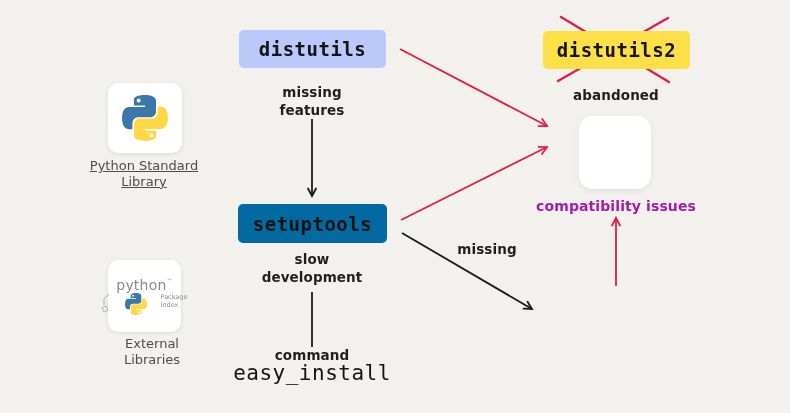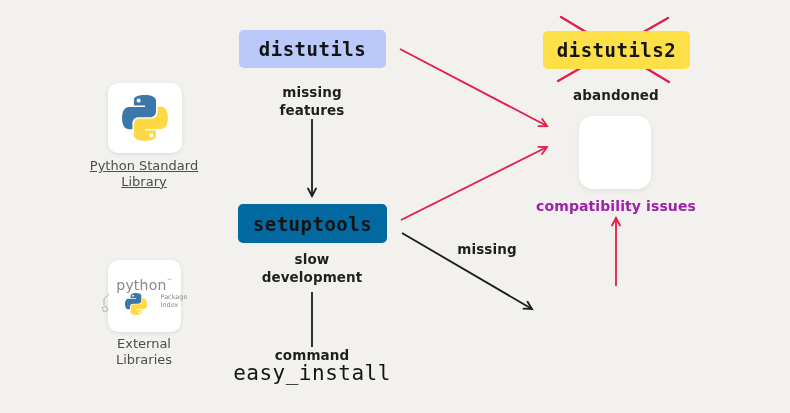--- a/index.html
+++ b/index.html
@@ -80,21 +80,21 @@
   .card-pypi   { left: 108px; top: 260px; width: 73px; height: 72px; }
   .card-label {
     position: absolute;
     text-align: center;
     font-size: 13px;
     font-weight: 400;
     color: #4d4d4d;
     line-height: 1.22;
   }
   .label-stdlib { left: 84px;  top: 158px; width: 120px; text-decoration: underline; }
-  .label-pypi   { left: 104px; top: 336px; width: 80px;  }
+  .label-pypi   { left: 112px; top: 336px; width: 80px;  }
   .pypi {
     display: flex;
     flex-direction: column;
     align-items: center;
     width: 60px;
   }
   .pypi-word {
     font-size: 14px;
     color: #8a8a8a;
     line-height: 1;

